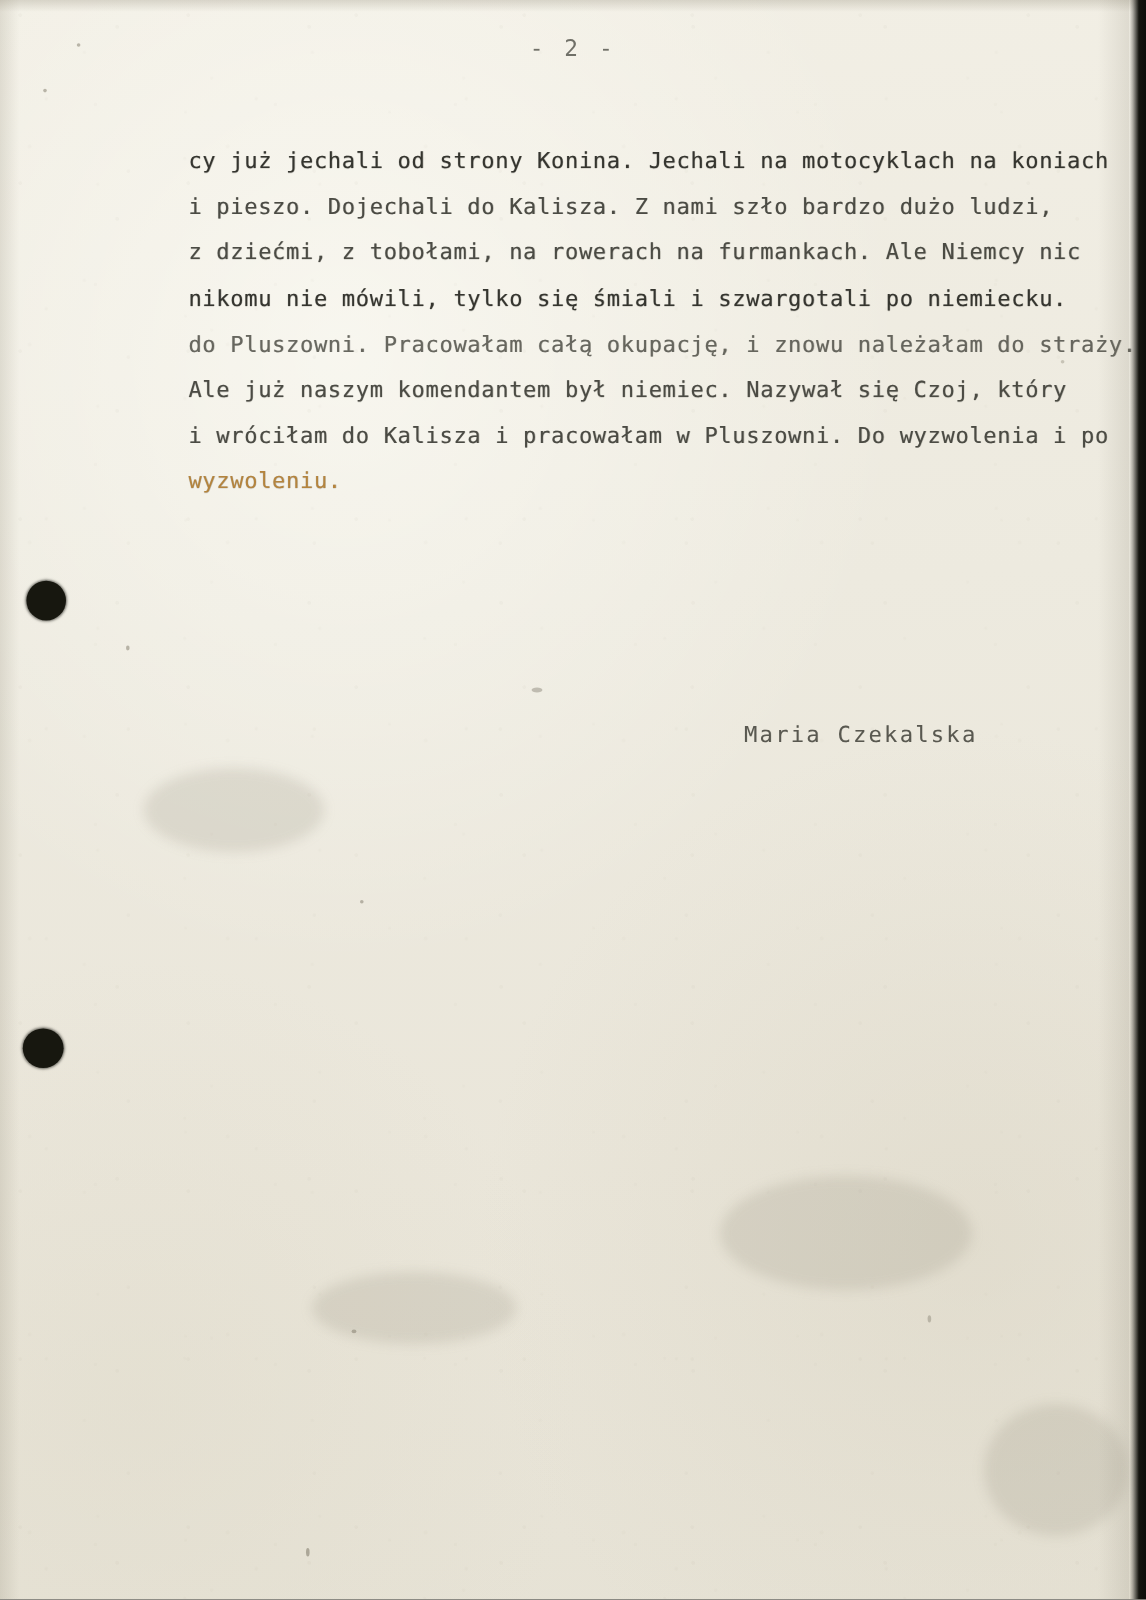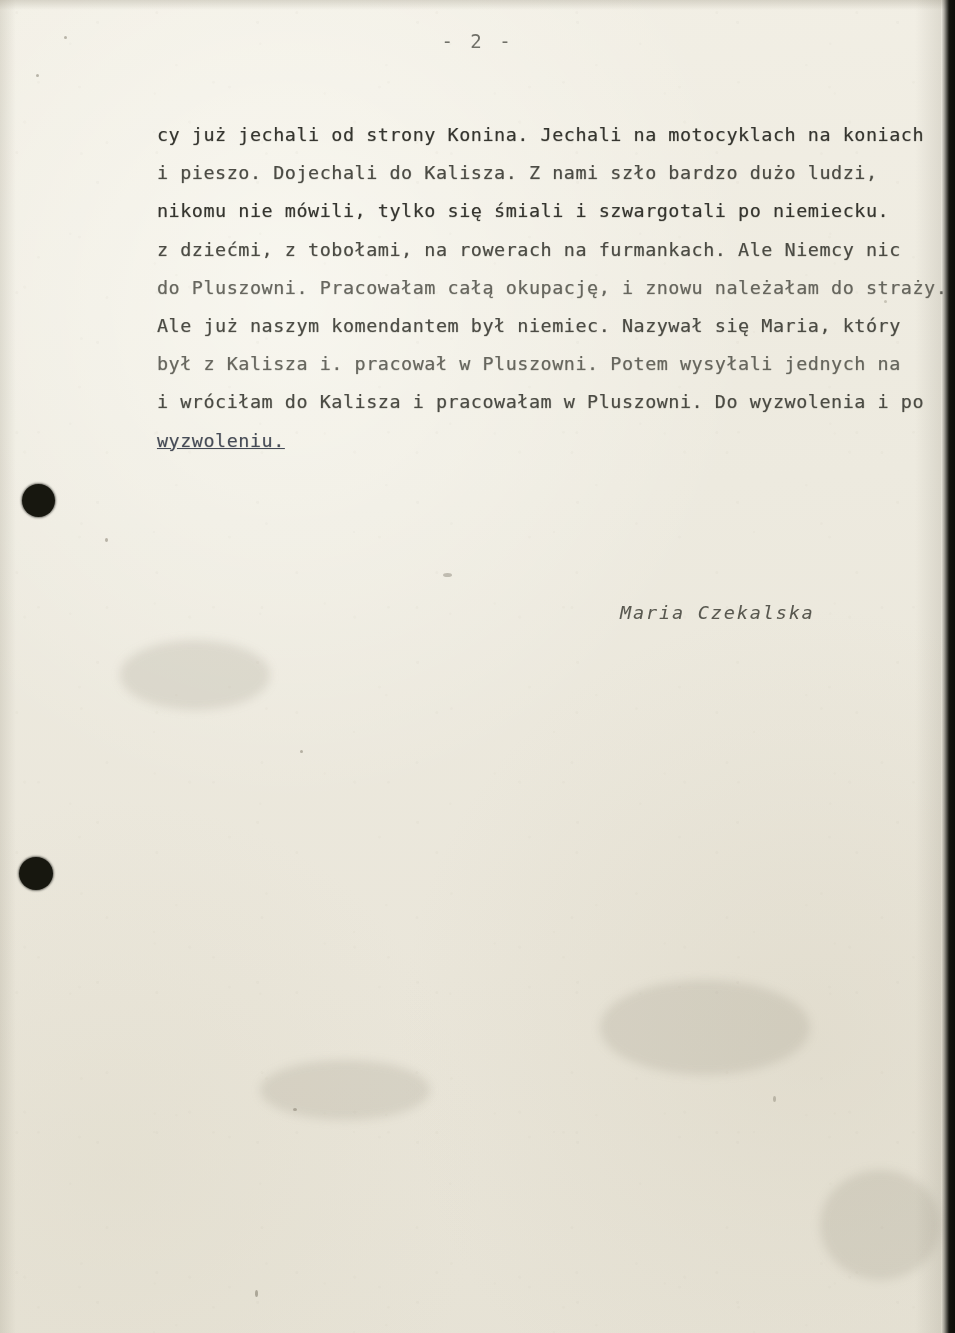--- a/index.html
+++ b/index.html
@@ -121,33 +121,32 @@
     white-space: pre;
     text-shadow:
       0.5px 0 0 rgba(62,62,56,0.30),
      -0.4px 0 0 rgba(62,62,56,0.18),
       0 0.5px 0 rgba(62,62,56,0.14);
   }
   
   .ink-strong { color: #32322c; opacity: 0.98; }
   .ink-mid    { color: #3f3f38; opacity: 0.93; }
   .ink-light  { color: #4c4c44; opacity: 0.84; }
-  .ink-faint  { color: #0f172a; opacity: 0.76; text-decoration: underline; }
+  .ink-faint  { color: #a16207; opacity: 0.76; }
 
   .signature {
     position: absolute;
     top: 602px;
     left: 620px;
     font-size: 18.4px;
     letter-spacing: 1.9px;
     color: #45453d;
     opacity: 0.88;
     white-space: pre;
     text-shadow: 0.4px 0 0 rgba(69,69,61,0.22);
-    font-style: italic;
   }
 
   
   .speck {
     position: absolute;
     background: #7d7868;
     border-radius: 50%;
     opacity: 0.5;
     pointer-events: none;
   }
@@ -184,25 +183,24 @@
   <div class="speck" style="left:773px; top:1096px; width:3px; height:6px; opacity:0.40;"></div>
   <div class="speck" style="left:255px; top:1290px; width:3px; height:7px; opacity:0.55;"></div>
   <div class="speck" style="left:699px; top:214px;  width:3px; height:3px; opacity:0.35;"></div>
   <div class="speck" style="left:884px; top:300px;  width:3px; height:3px; opacity:0.35;"></div>
 
   <div class="page-number">- 2 -</div>
 
   <div class="body-text">
     <div class="line ink-strong">cy już jechali od strony Konina. Jechali na motocyklach na koniach</div>
     <div class="line ink-mid">i pieszo. Dojechali do Kalisza. Z nami szło bardzo dużo ludzi,</div>
+    <div class="line ink-mid">z dziećmi, z tobołami, na rowerach na furmankach. Ale Niemcy nic</div>
     <div class="line ink-strong">nikomu nie mówili, tylko się śmiali i szwargotali po niemiecku.</div>
-    <div class="line ink-mid">z dziećmi, z tobołami, na rowerach na furmankach. Ale Niemcy nic</div>
     <div class="line ink-light">do Pluszowni. Pracowałam całą okupację, i znowu należałam do straży.</div>
-    <div class="line ink-mid">Ale już naszym komendantem był niemiec. Nazywał się Maria, który</div>
-    <div class="line ink-light">był z Kalisza i. pracował w Pluszowni. Potem wysyłali jednych na</div>
+    <div class="line ink-mid">Ale już naszym komendantem był niemiec. Nazywał się Czoj, który</div>
     <div class="line ink-mid">i wróciłam do Kalisza i pracowałam w Pluszowni. Do wyzwolenia i po</div>
     <div class="line ink-faint">wyzwoleniu.</div>
   </div>
 
   <div class="signature">Maria Czekalska</div>
 
   <div class="edge-left"></div>
   <div class="edge-top"></div>
   <div class="edge-right-soft"></div>
   <div class="edge-right"></div>

